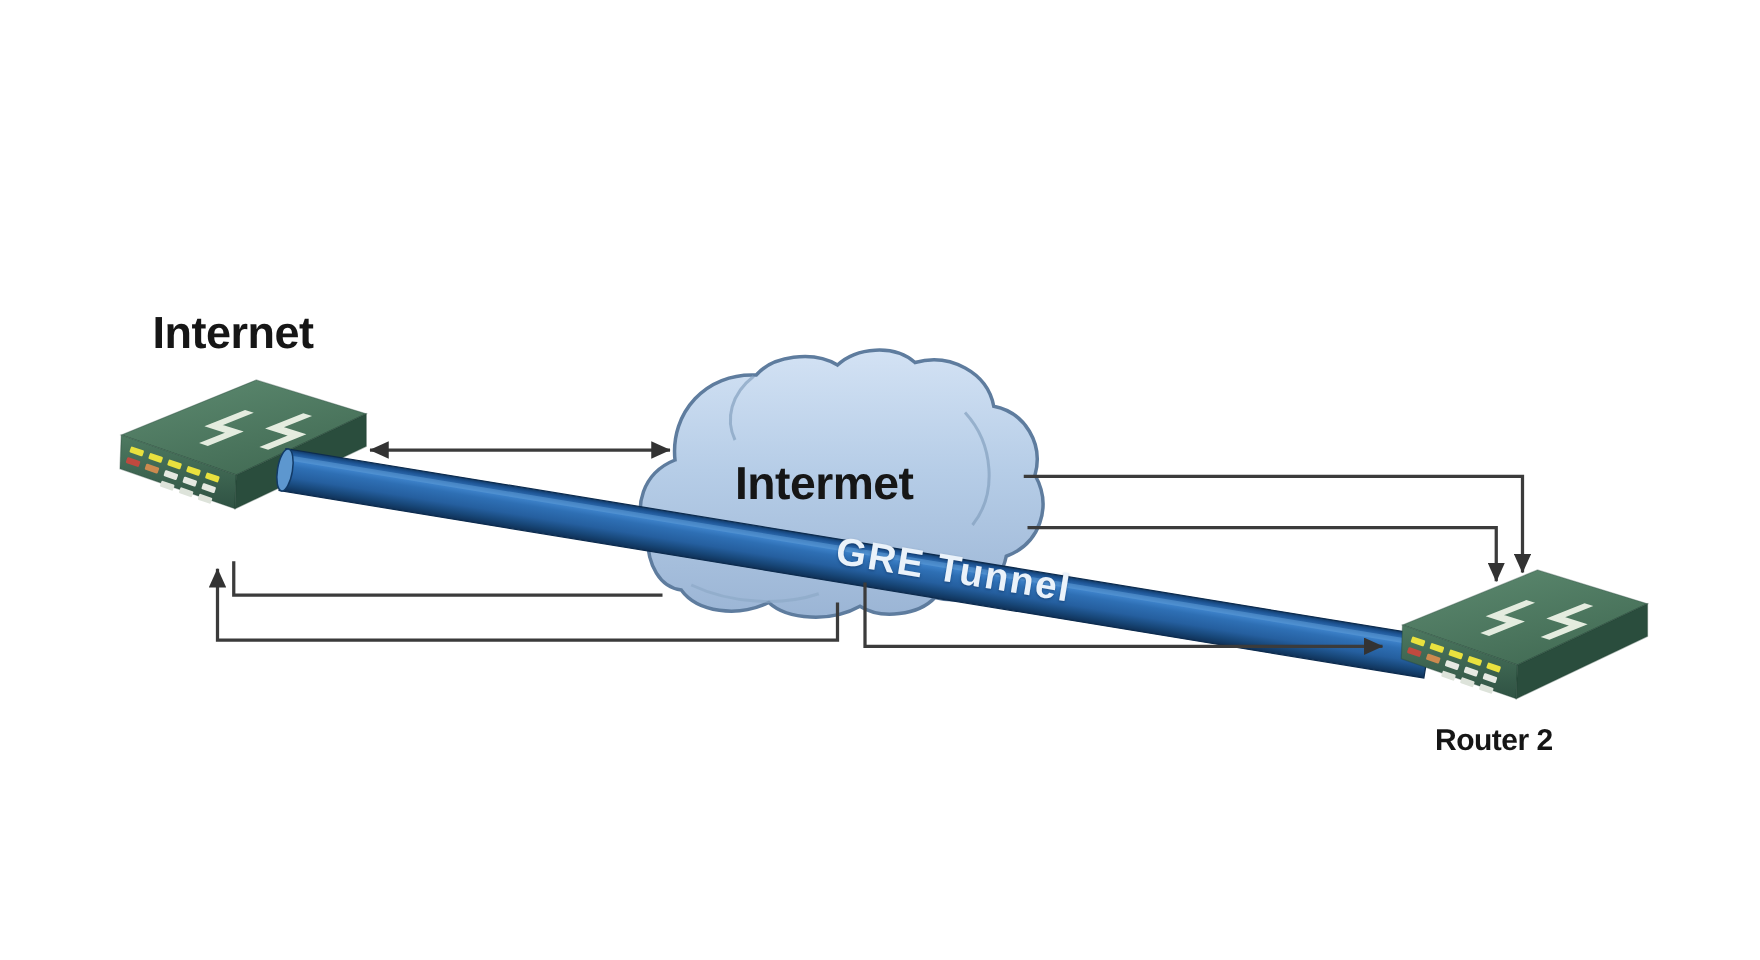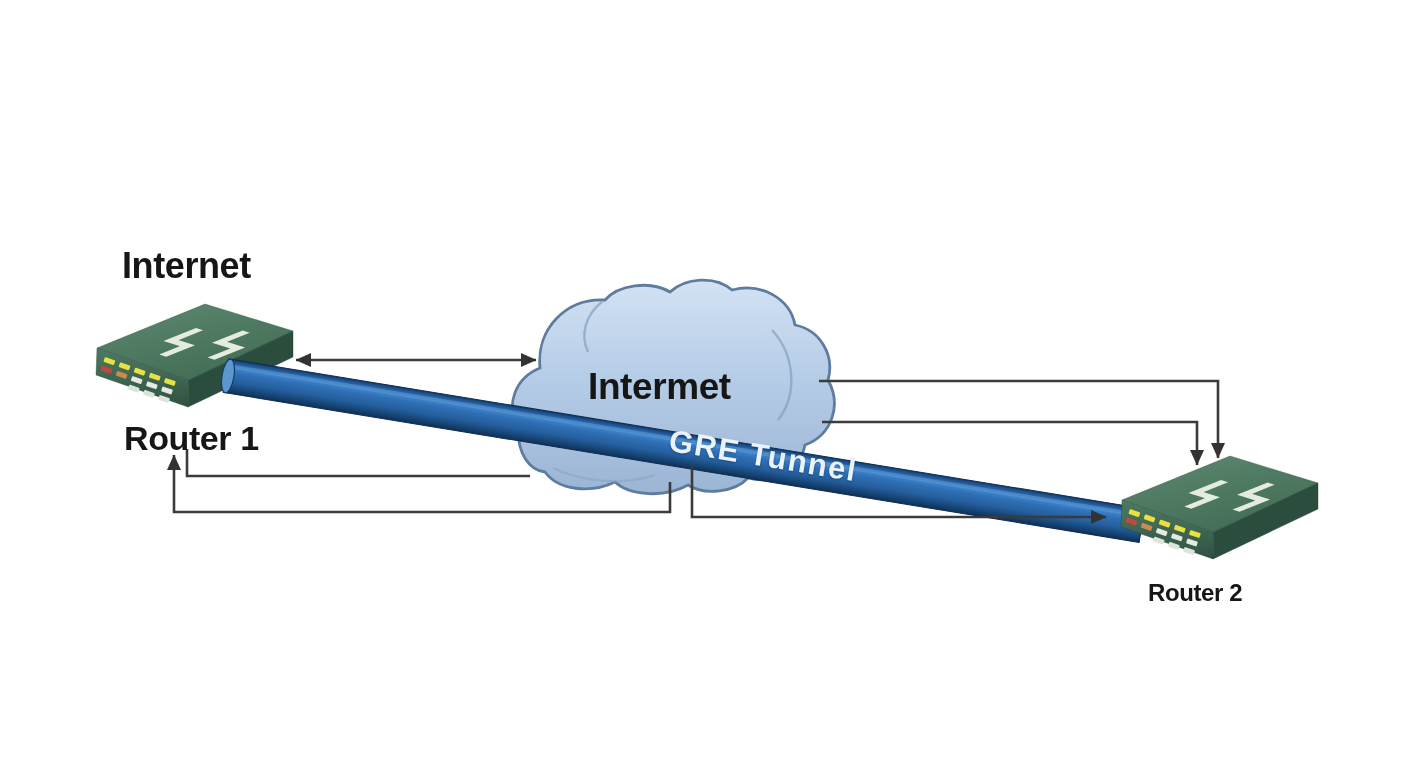--- a/index.html
+++ b/index.html
@@ -117,18 +117,17 @@
       <path d="M 296,360 H 536" marker-start="url(#ahs)" marker-end="url(#ah)"></path>
       <path d="M 187,449 V 476 H 530"></path>
       <path d="M 174,455 V 512 H 670 V 482" marker-start="url(#ahs)"></path>
       <path d="M 692,466 V 517 H 1106" marker-end="url(#ah)"></path>
       <path d="M 819,381 H 1218 V 458" marker-end="url(#ah)"></path>
       <path d="M 822,422 H 1197 V 465" marker-end="url(#ah)"></path>
     </g>
   </svg>
 
   <div class="lbl lbl-internet-device">Internet</div>
-  <div class="lbl lbl-router1">Router 1</div>
   <div class="lbl lbl-cloud">Intermet</div>
   <div class="lbl lbl-tunnel">GRE Tunnel</div>
   <div class="lbl lbl-router2">Router 2</div>
 
 </div>
 
 </body></html>

